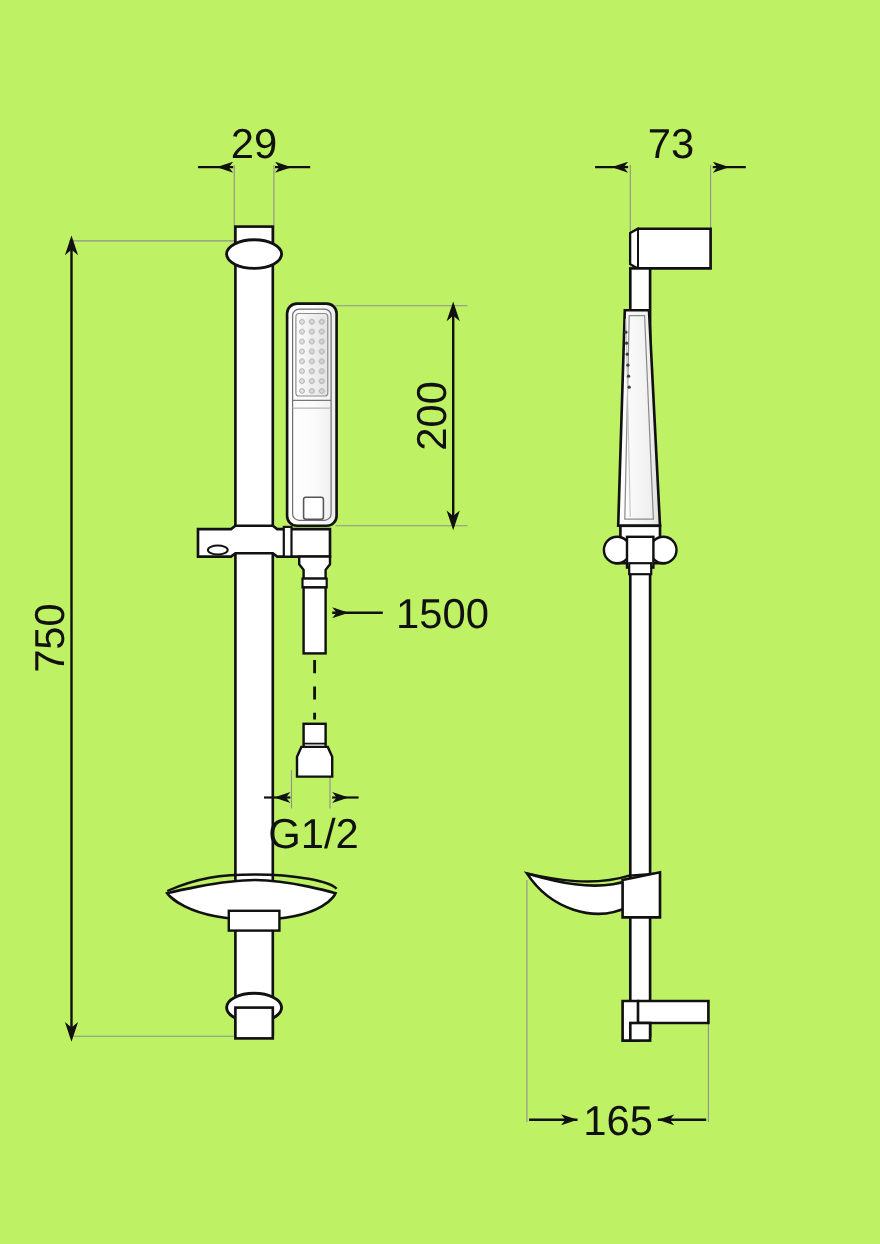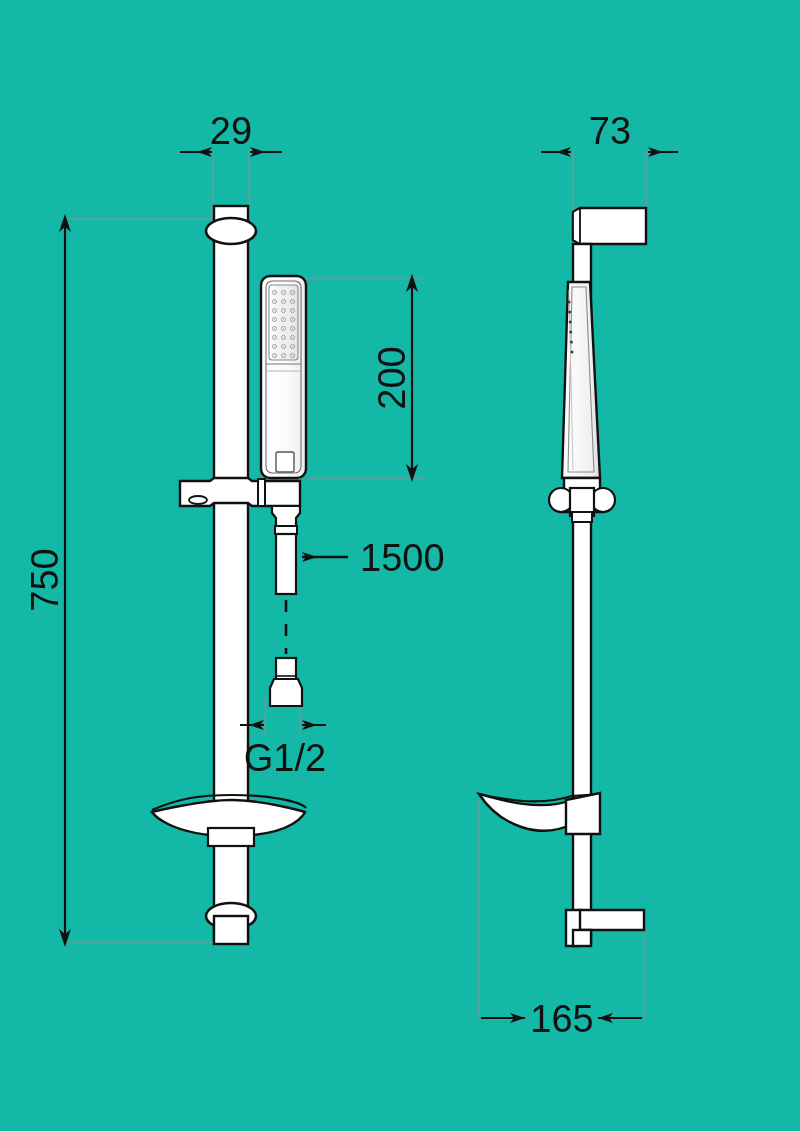--- a/index.html
+++ b/index.html
@@ -7,21 +7,21 @@
     padding: 0;
     background: #ffffff;
   }
   body {
     font-family: "Liberation Sans", sans-serif;
   }
   #sheet {
     position: relative;
     width: 800px;
     height: 1131px;
-    background: #14b8a6;
+    background: #bef264;
     overflow: hidden;
   }
   #sheet svg {
     display: block;
     width: 800px;
     height: 1131px;
   }
   .dimtext {
     font-family: "Liberation Sans", sans-serif;
     font-size: 38px;

